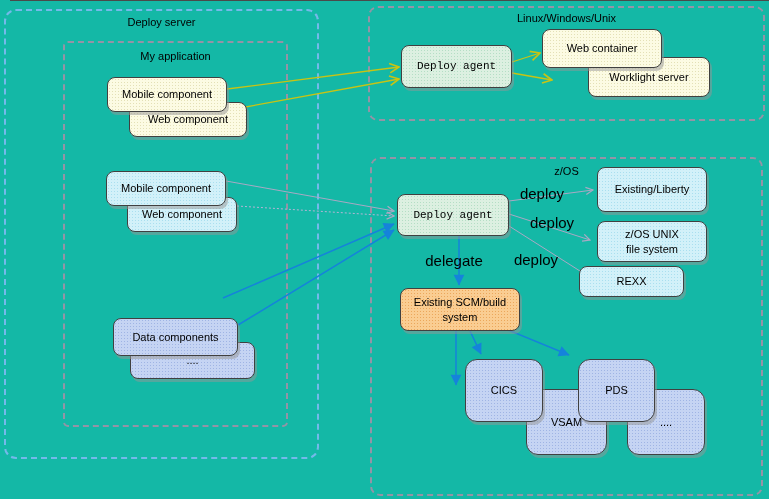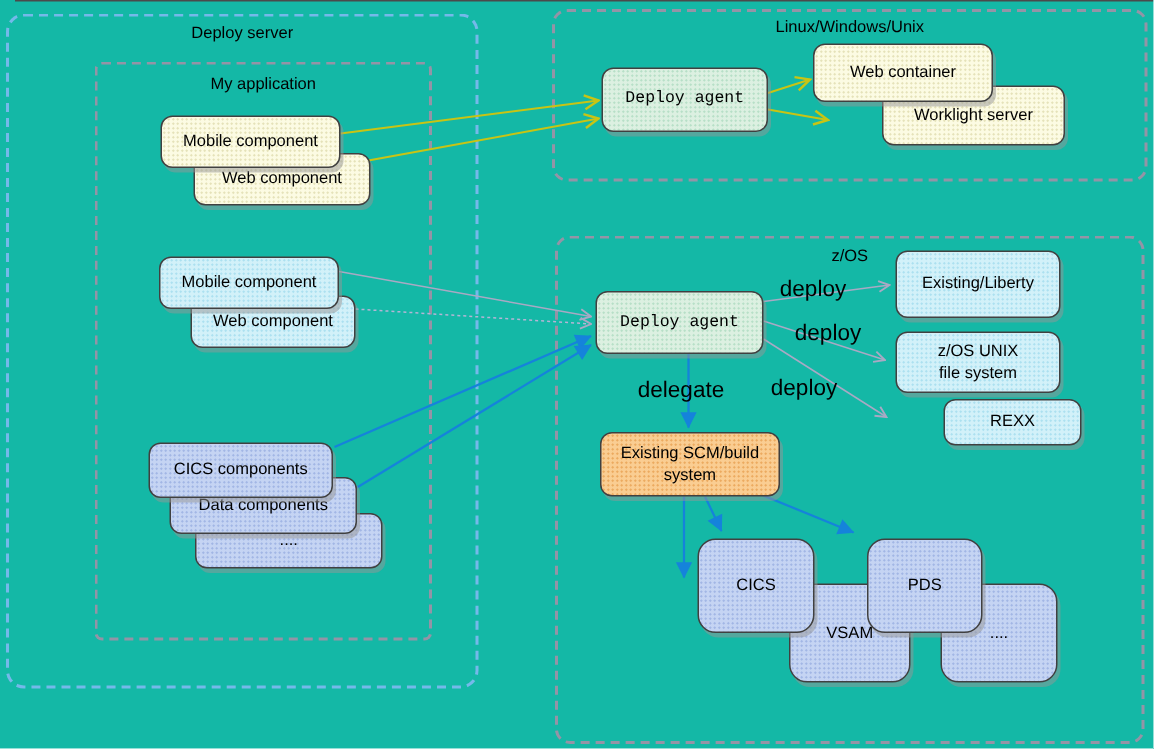--- a/index.html
+++ b/index.html
@@ -78,33 +78,32 @@
     <line x1="470" y1="331" x2="481" y2="354" stroke="#1583DB" stroke-width="1.5" marker-end="url(#tb)"></line>
     <line x1="508" y1="330" x2="569" y2="355" stroke="#1583DB" stroke-width="1.5" marker-end="url(#tb)"></line>
   </svg>
 
   <div class="node cream" style="left:107px;top:77px;width:120px;height:35px;z-index:6;">Mobile component</div>
   <div class="node cream" style="left:129px;top:102px;width:118px;height:35px;z-index:5;">Web component</div>
 
   <div class="node cyan" style="left:106px;top:171px;width:120px;height:35px;z-index:6;">Mobile component</div>
   <div class="node cyan" style="left:127px;top:197px;width:110px;height:35px;z-index:5;">Web component</div>
 
-  <div class="node purple" style="left:99px;top:295px;width:123px;height:37px;z-index:7;">CICS components</div>
   <div class="node purple" style="left:113px;top:318px;width:125px;height:38px;z-index:6;">Data components</div>
   <div class="node purple" style="left:130px;top:342px;width:125px;height:37px;z-index:5;">....</div>
 
   <div class="node green" style="left:401px;top:45px;width:111px;height:43px;z-index:6;">Deploy agent</div>
   <div class="node cream" style="left:542px;top:29px;width:120px;height:39px;z-index:6;">Web container</div>
   <div class="node cream" style="left:555px;top:57px;width:122px;height:40px;z-index:5;margin-left:33px;">Worklight server</div>
 
   <div class="node green" style="left:397px;top:194px;width:112px;height:42px;z-index:6;">Deploy agent</div>
   <div class="node cyan" style="left:597px;top:167px;width:110px;height:45px;z-index:6;">Existing/Liberty</div>
   <div class="node cyan" style="left:597px;top:221px;width:110px;height:41px;z-index:6;">z/OS UNIX
 file system</div>
-  <div class="node cyan" style="left:629px;top:266px;width:92px;height:31px;z-index:6;">REXX</div>
+  <div class="node cyan" style="left:579px;top:266px;width:105px;height:31px;z-index:6;">REXX</div>
 
   <div class="node orange" style="left:400px;top:288px;width:120px;height:43px;z-index:6;">Existing SCM/build
 system</div>
 
   <div class="node purple big" style="left:465px;top:359px;width:78px;height:63px;z-index:5;">CICS</div>
   <div class="node purple big" style="left:526px;top:389px;width:81px;height:66px;z-index:4;">VSAM</div>
   <div class="node purple big" style="left:578px;top:359px;width:77px;height:63px;z-index:5;">PDS</div>
   <div class="node purple big" style="left:627px;top:389px;width:78px;height:66px;z-index:4;">....</div>
 
   <div class="edge-label" style="left:542px;top:193px;">deploy</div>

